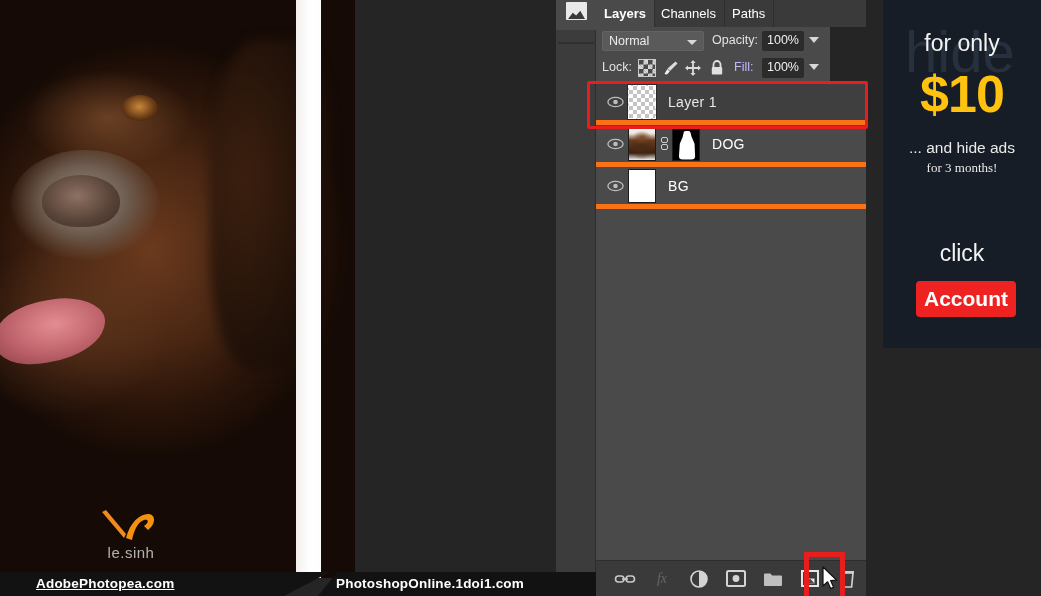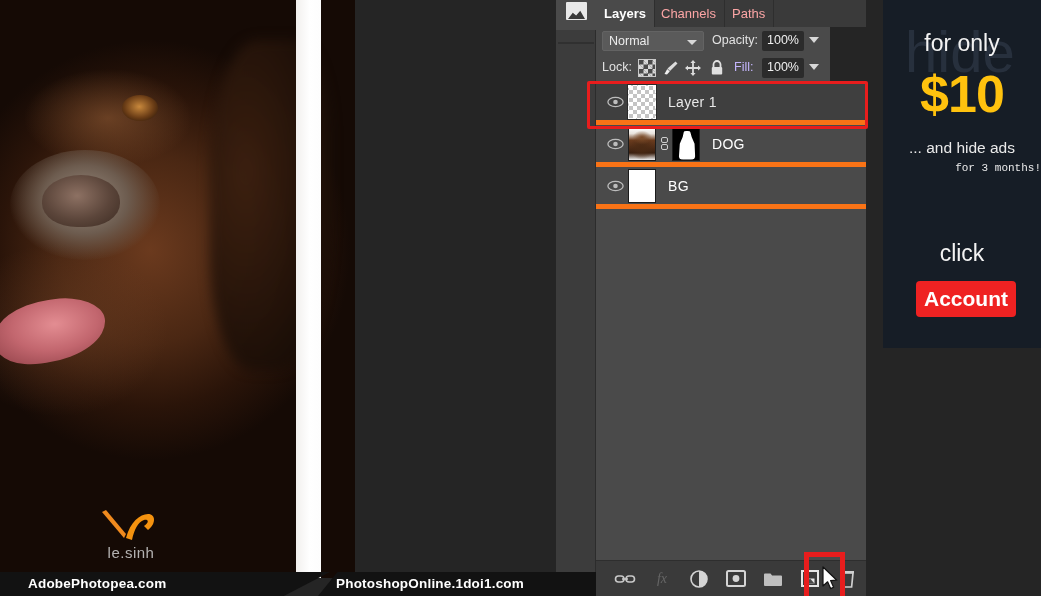--- a/index.html
+++ b/index.html
@@ -75,21 +75,21 @@
   .cap-seg { position:absolute; top:0; height:24px; background:#121212; }
   #cap-left { left:0; width:330px;
     clip-path: polygon(0 0, 100% 0, 86% 100%, 0 100%); }
   #cap-right { left:318px; width:278px;
     clip-path: polygon(7% 0, 100% 0, 100% 100%, 0 100%); }
   .cap-text {
     position:absolute; top:4px; color:#ffffff;
     font-size:13.5px; font-weight:bold; letter-spacing:.2px;
     font-family:"Liberation Sans", sans-serif; white-space:nowrap;
   }
-  #cap-text-left { left:28px; }
+  #cap-text-left { left:36px;text-decoration:underline; }
   #cap-text-right { left:336px; }
 
   
   #panel-strip {
     position:absolute; left:556px; top:0; width:40px; height:596px;
     background:#3c3c3c; border-right:1px solid #2c2c2c;
   }
   #panel-strip-top { position:absolute; left:0; top:0; width:40px; height:30px; background:#4a4a4a; }
   #strip-img-icon {
     position:absolute; left:10px; top:2px; width:21px; height:18px;
@@ -104,21 +104,21 @@
 
   
   #layers-panel {
     position:absolute; left:596px; top:0; width:234px; height:596px;
     background:#4a4a4a; color:#d8d8d8; font-size:12.5px;
   }
   
   #tabbar { position:absolute; left:0; top:0; width:270px; height:27px; background:#3a3a3a; }
   .tab {
     position:absolute; top:0; height:27px; line-height:27px;
-    padding:0 8px; font-size:13px; color:#fca5a5; cursor:pointer;
+    padding:0 8px; font-size:13px; color:#ffffff; cursor:pointer;
     border-right:1px solid #2e2e2e;
   }
   .tab.active { background:#4a4a4a; color:#ffffff; font-weight:bold; }
   #tab-layers { left:0; font-weight:bold; }
   #tab-channels { left:57px; }
   #tab-paths { left:128px; }
 
   
   #blend-row { position:absolute; left:0; top:29px; width:270px; height:24px; }
   #blend-select {
@@ -266,23 +266,23 @@
     position:absolute; left:0; top:64px; width:158px; text-align:center;
     color:#ffc20e; font-size:52px; font-weight:bold; letter-spacing:-1px;
     font-family:"Liberation Sans", sans-serif;
   }
   #ad-line1 {
     position:absolute; left:0; top:138px; width:158px; text-align:center;
     color:#eaeaea; font-size:15.5px; line-height:20px;
     font-family:"Liberation Sans", sans-serif;
   }
   #ad-line2 {
-    position:absolute; left:0; top:158px; width:158px; text-align:right;
-    color:#eaeaea; font-size:11px; line-height:20px;
-    font-family:Liberation Mono, monospace;
+    position:absolute; left:0; top:158px; width:158px; text-align:center;
+    color:#eaeaea; font-size:13px; line-height:20px;
+    font-family:Liberation Serif, serif;
   }
   #ad-click {
     position:absolute; left:0; top:240px; width:158px; text-align:center;
     color:#f3f3f3; font-size:23px; font-family:"Liberation Sans", sans-serif;
   }
   #ad-button {
     position:absolute; left:33px; top:281px; width:100px; height:36px;
     background:#ef2222; border-radius:4px; color:#ffffff;
     font-size:21px; font-weight:bold; line-height:36px; text-align:center;
     cursor:pointer; font-family:"Liberation Sans", sans-serif;

